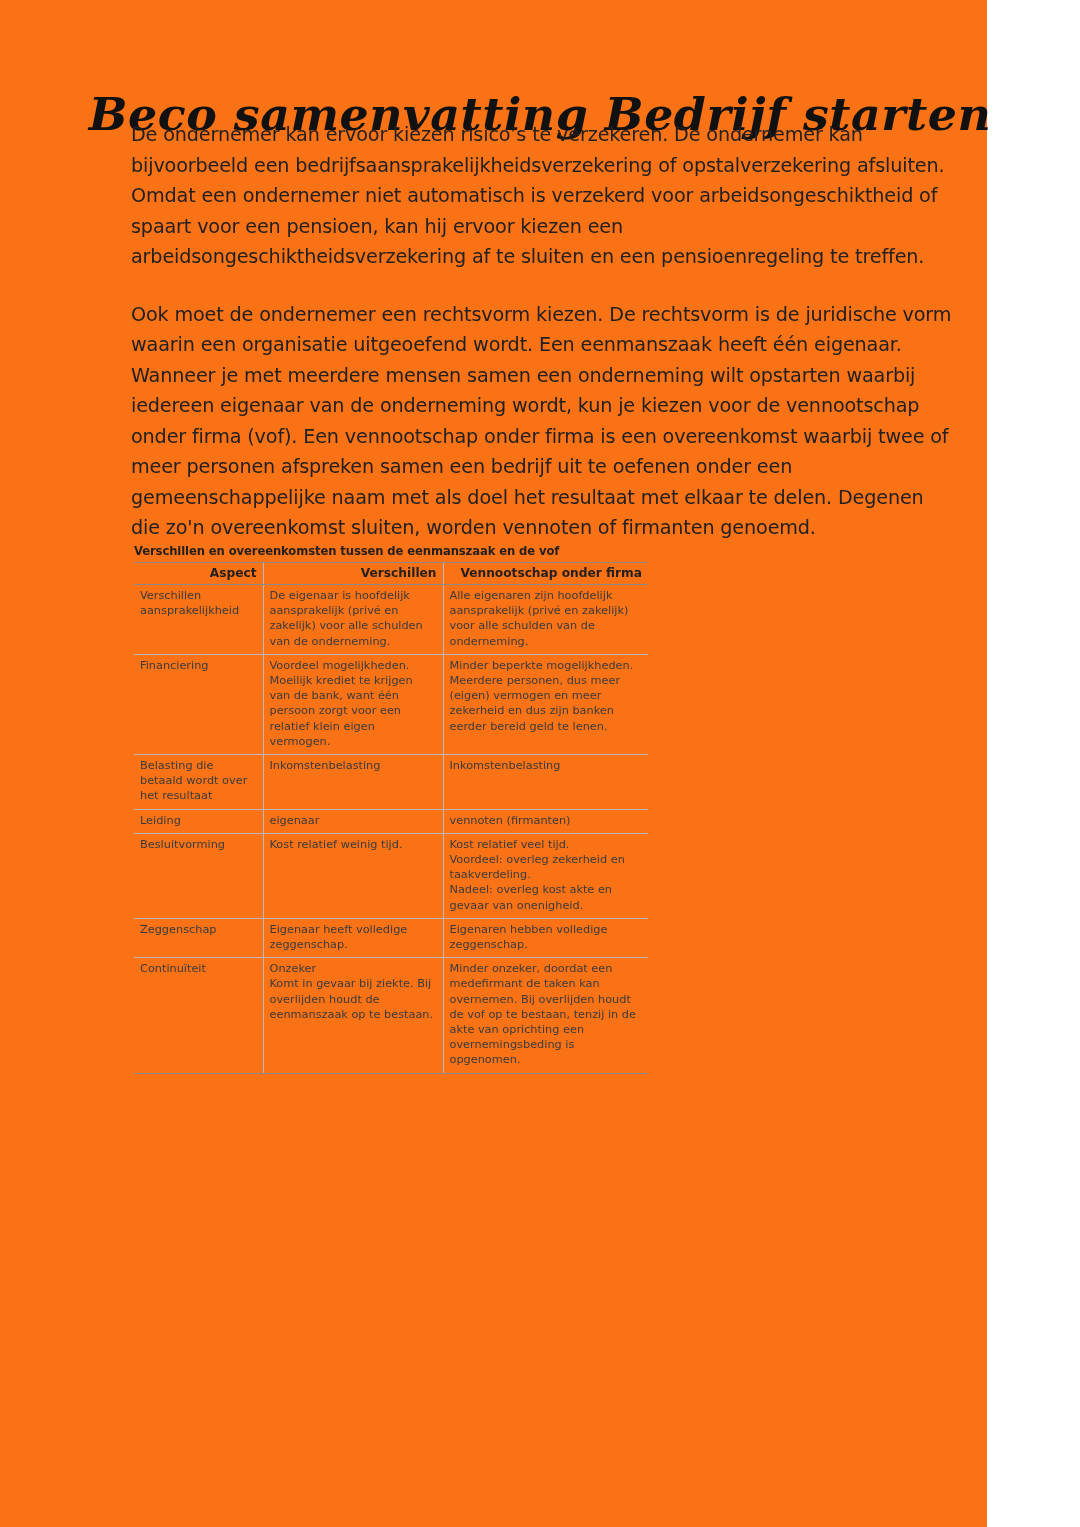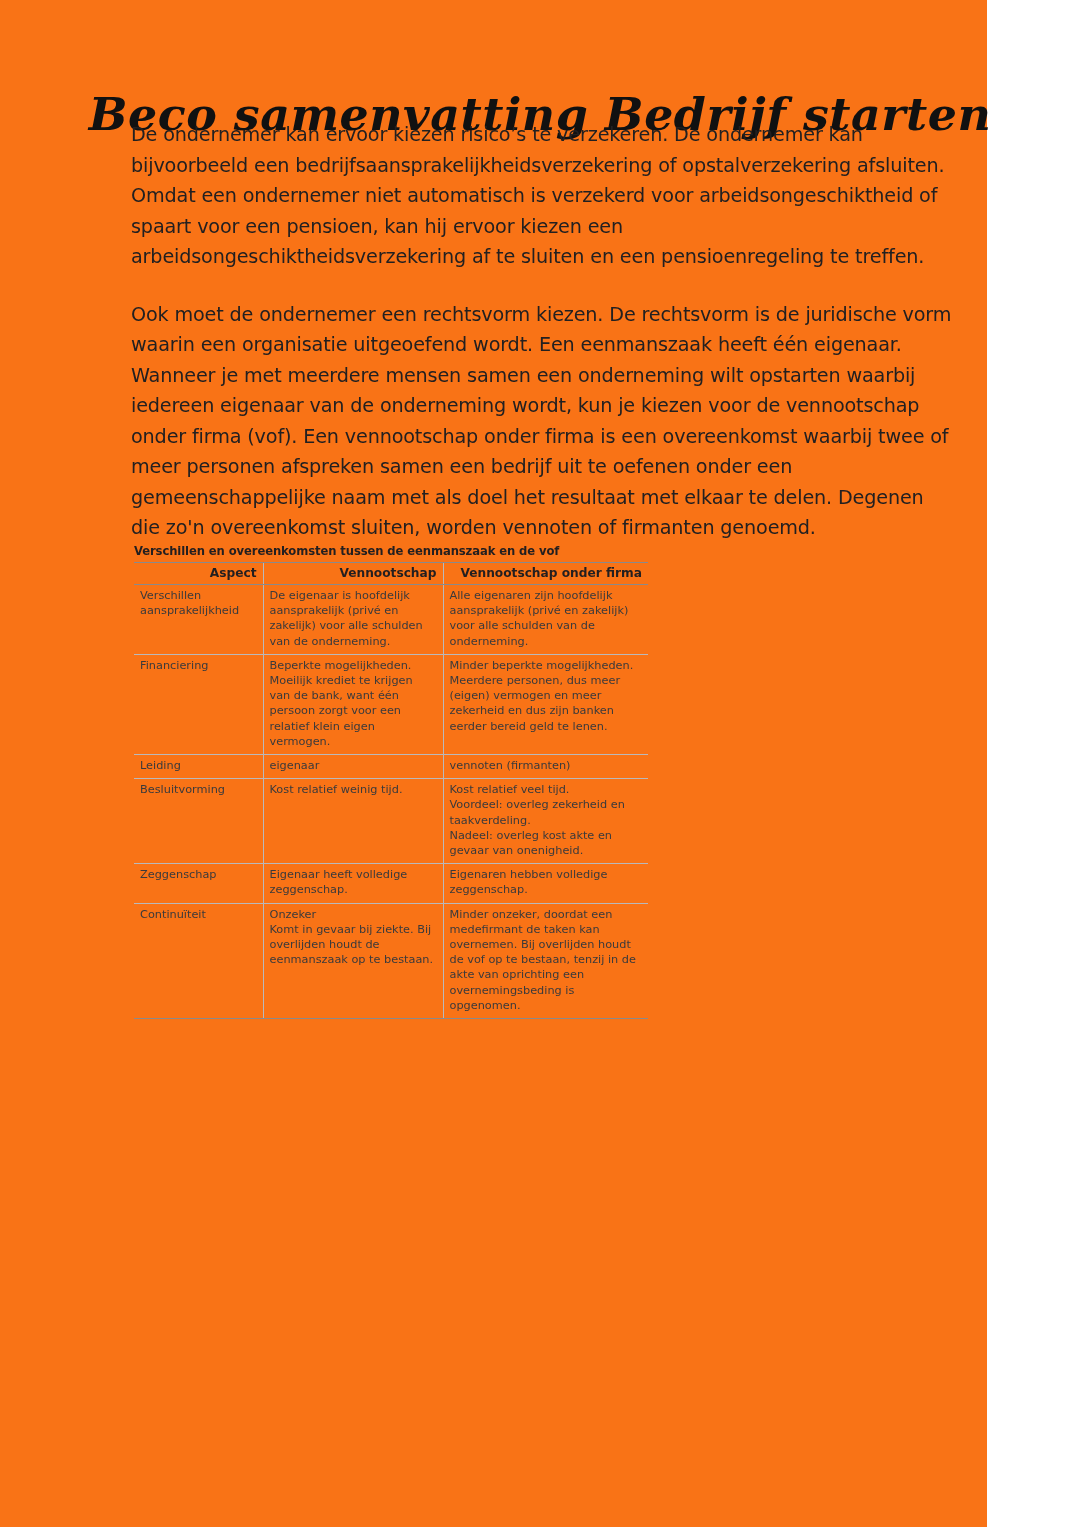--- a/index.html
+++ b/index.html
@@ -139,45 +139,56 @@
 
     <table class="cmp">
       <colgroup>
         <col class="c1">
           <col class="c2">
           <col class="c3">
       </colgroup>
       <thead>
         <tr>
           <th class="col-a">Aspect</th>
-          <th class="col-b">Vennootschap</th>
+          <th class="col-b">Verschillen</th>
           <th class="col-c">Vennootschap onder firma</th>
         </tr>
       </thead>
       <tbody id="tbody">
           <tr>
             <td class="col-a">
               <span class="cellline">Verschillen aansprakelijkheid</span>
             </td>
             <td class="col-b">
               <span class="cellline">De eigenaar is hoofdelijk aansprakelijk (privé en zakelijk) voor alle schulden van de onderneming.</span>
             </td>
             <td class="col-c">
               <span class="cellline">Alle eigenaren zijn hoofdelijk aansprakelijk (privé en zakelijk) voor alle schulden van de onderneming.</span>
             </td>
           </tr>
           <tr>
             <td class="col-a">
               <span class="cellline">Financiering</span>
             </td>
             <td class="col-b">
-              <span class="cellline">Beperkte mogelijkheden. Moeilijk krediet te krijgen van de bank, want één persoon zorgt voor een relatief klein eigen vermogen.</span>
+              <span class="cellline">Voordeel mogelijkheden. Moeilijk krediet te krijgen van de bank, want één persoon zorgt voor een relatief klein eigen vermogen.</span>
             </td>
             <td class="col-c">
               <span class="cellline">Minder beperkte mogelijkheden. Meerdere personen, dus meer (eigen) vermogen en meer zekerheid en dus zijn banken eerder bereid geld te lenen.</span>
+            </td>
+          </tr>
+          <tr>
+            <td class="col-a">
+              <span class="cellline">Belasting die betaald wordt over het resultaat</span>
+            </td>
+            <td class="col-b">
+              <span class="cellline">Inkomstenbelasting</span>
+            </td>
+            <td class="col-c">
+              <span class="cellline">Inkomstenbelasting</span>
             </td>
           </tr>
           <tr>
             <td class="col-a">
               <span class="cellline">Leiding</span>
             </td>
             <td class="col-b">
               <span class="cellline">eigenaar</span>
             </td>
             <td class="col-c">

